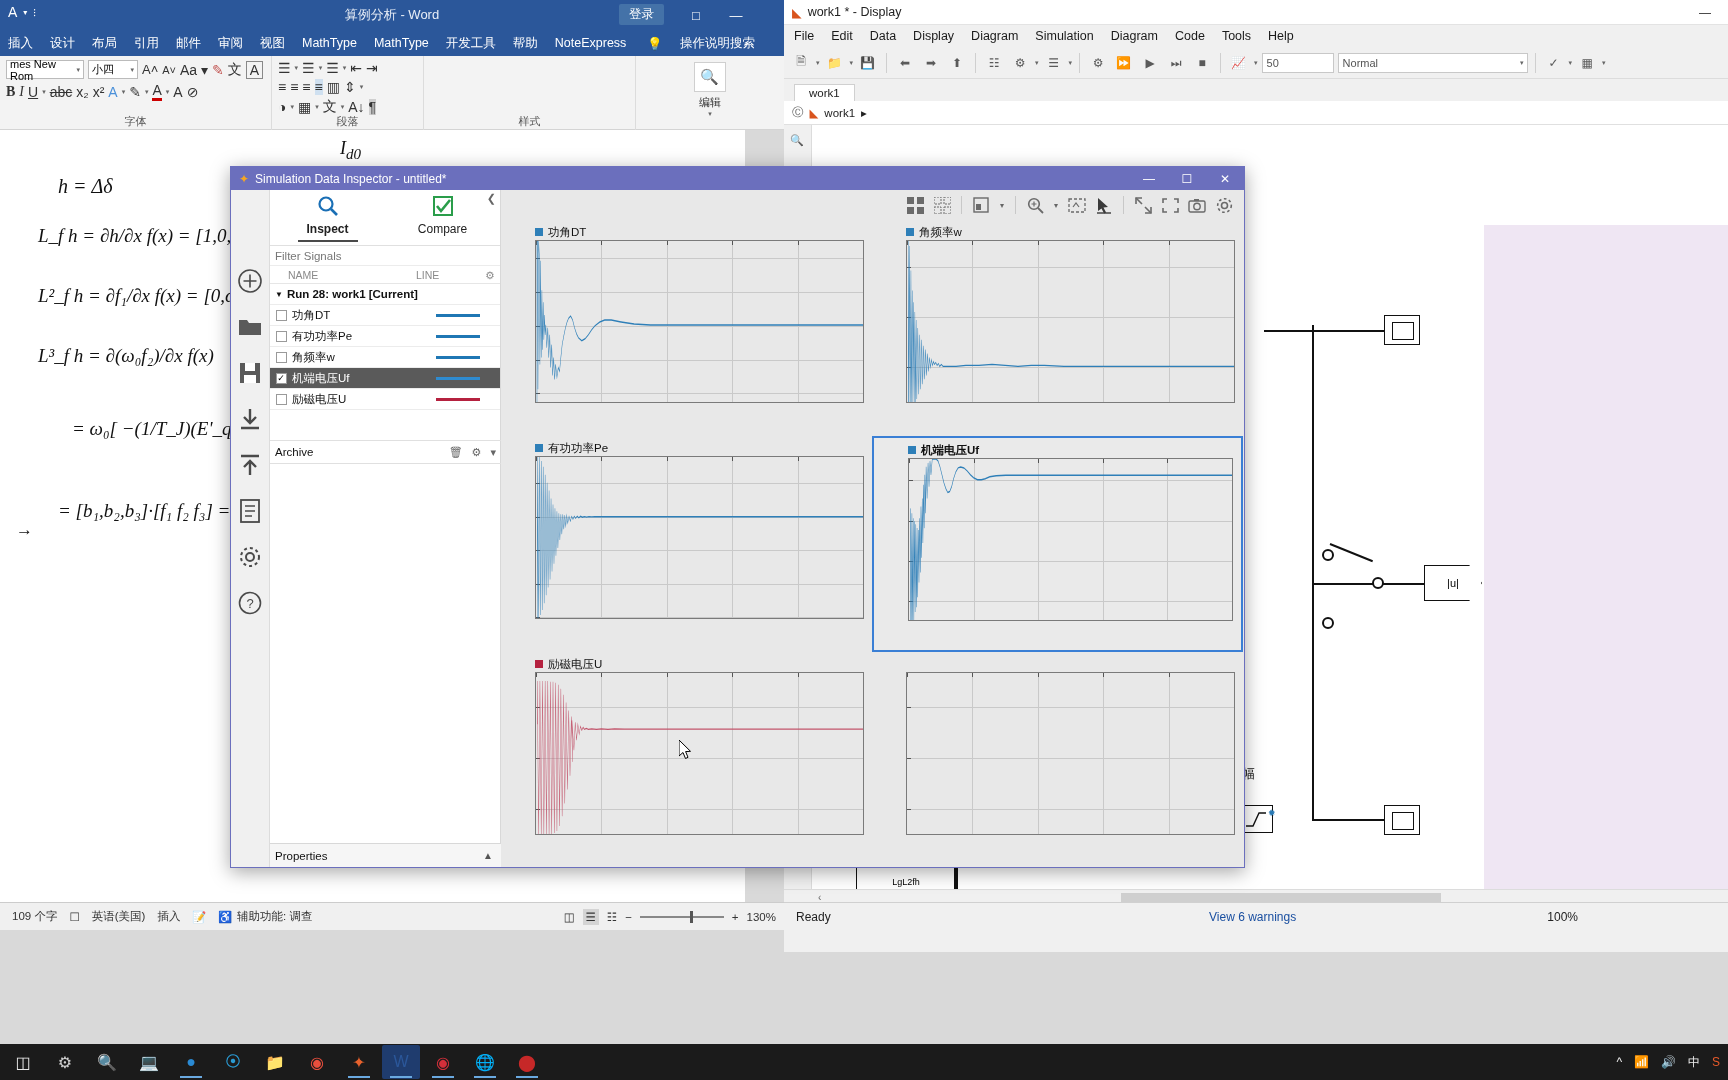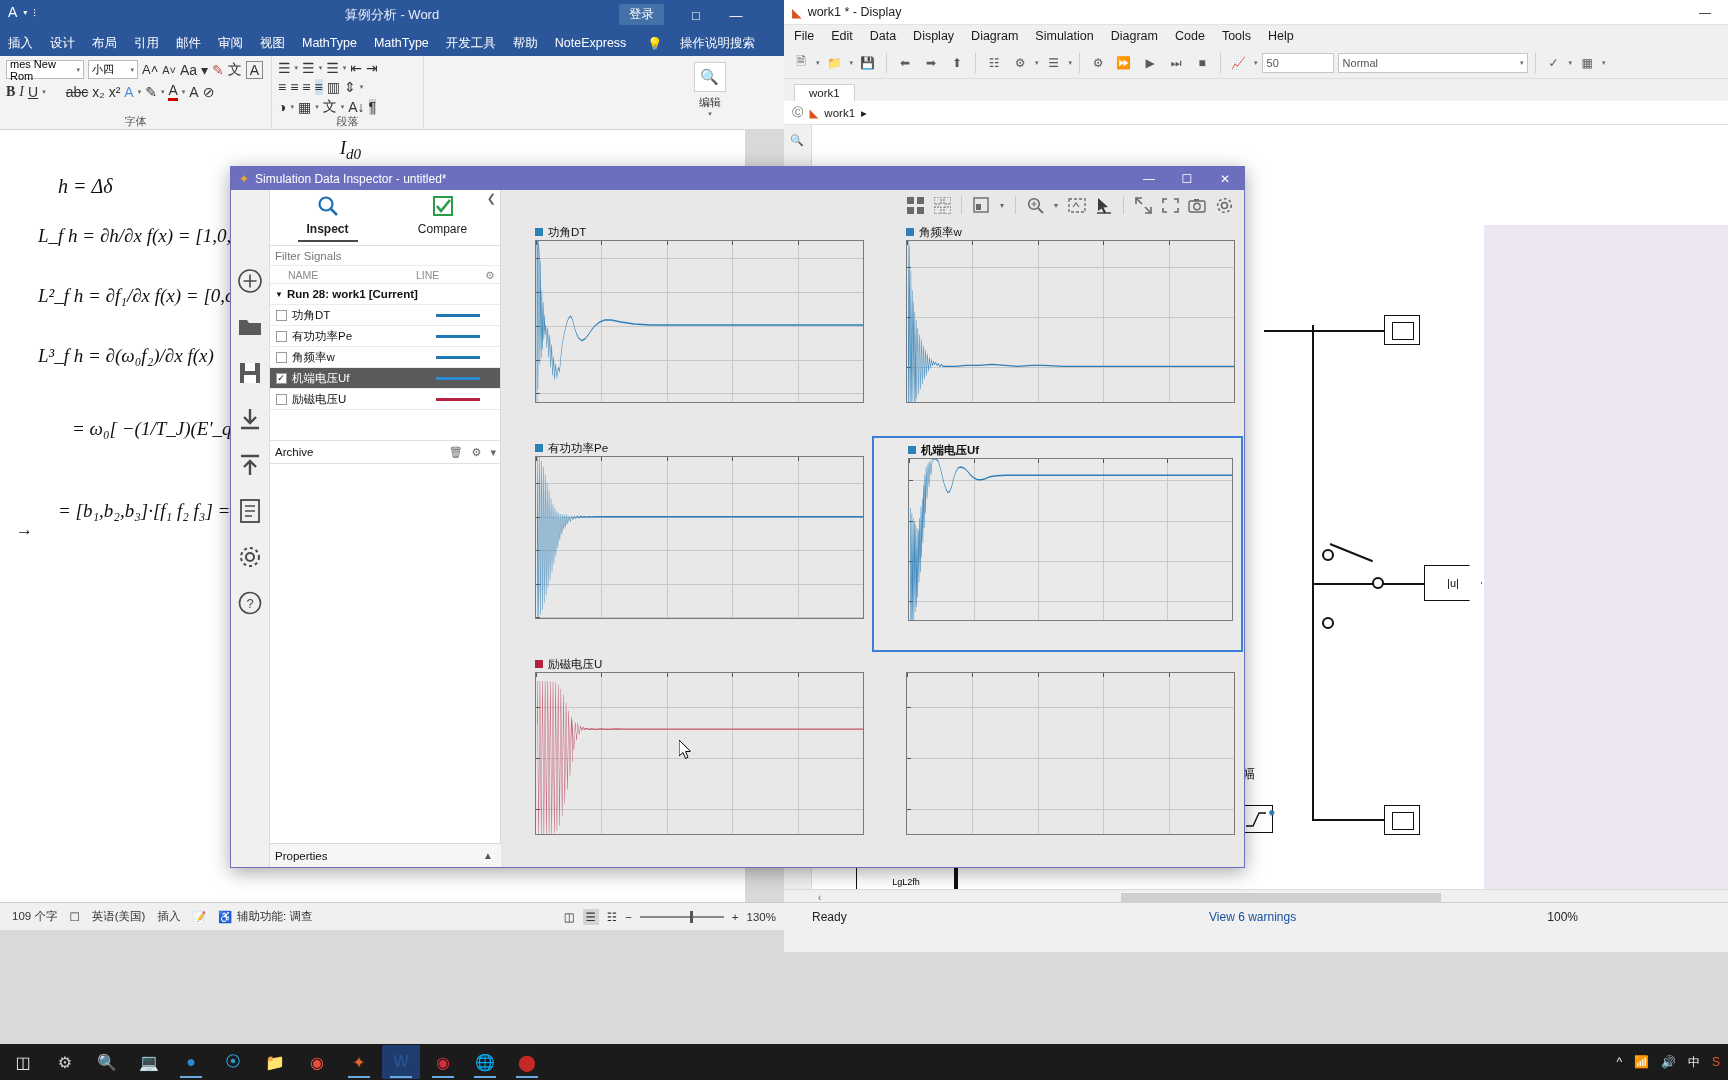--- a/index.html
+++ b/index.html
@@ -182,21 +182,21 @@
           <span class="ritem">Aa ▾</span>
           <span class="ritem" style="color:#c0504d;">✎</span>
           <span class="ritem">文</span>
           <span class="ritem" style="border:1px solid #888;padding:0 3px;">A</span>
         </div>
         <div class="rrow" style="padding-top:3px;">
           <span class="ritem" style="font-weight:bold;font-family:'Liberation Serif',serif;">B</span>
           <span class="ritem" style="font-style:italic;font-family:'Liberation Serif',serif;">I</span>
           <span class="ritem" style="text-decoration:underline;">U</span>
             <span class="chev">▾</span>
-          <span class="ritem" style="text-decoration:line-through;margin-left:16px;">abc</span>
+          <span class="ritem" style="text-decoration:line-through;">abc</span>
           <span class="ritem">x₂</span>
           <span class="ritem">x²</span>
           <span class="ritem" style="color:#4a90d9;">A</span>
             <span class="chev">▾</span>
           <span class="ritem">✎</span>
             <span class="chev">▾</span>
           <span class="ritem" style="border-bottom:3px solid #c00;">A</span>
             <span class="chev">▾</span>
           <span class="ritem">A</span>
           <span class="ritem">⊘</span>
@@ -230,20 +230,42 @@
           <span class="ritem">▦</span>
             <span class="chev">▾</span>
           <span class="ritem">文</span>
             <span class="chev">▾</span>
           <span class="ritem">A↓</span>
           <span class="ritem" style="background:#cfcfcf;">¶</span>
         </div>
         <div class="rlabel">段落</div>
       </div>
 
+      <div class="rgroup" style="left:424px; width:212px; border-right:1px solid #dcdcdc;">
+        <div class="style-gal">
+          <div class="style-card sel">
+            <span class="style-big">AaBbCcI</span>
+            <span class="style-sub">正文</span>
+          </div>
+          <div class="style-card">
+            <span class="style-big">AaBbCcD</span>
+            <span class="style-sub">图像</span>
+          </div>
+          <div class="style-card">
+            <span class="style-big h1">AaBl</span>
+            <span class="style-sub">标题 1</span>
+          </div>
+          <div style="width:10px;display:flex;flex-direction:column;justify-content:space-between;align-items:center;padding:2px 0;font-size:7px;color:#666;">
+              <span>▴</span>
+              <span>▾</span>
+              <span>▤</span>
+            </div>
+        </div>
+        <div class="rlabel">样式</div>
+      </div>
 
       <div class="rgroup" style="left:636px; width:148px;">
         <div style="display:flex;flex-direction:column;align-items:center;padding-top:6px;">
           <div style="border:1px solid #cfcfcf;background:#fff;width:32px;height:30px;display:flex;align-items:center;justify-content:center;font-size:15px;color:#2b579a;">🔍</div>
           <div style="font-size:11px;color:#333;margin-top:3px;">编辑</div>
           <div class="chev">▾</div>
         </div>
       </div>
     </div>
 
@@ -389,21 +411,21 @@
       <div class="wire" style="left:172px; top:756px; width:2px; height:0;"></div>
       <div style="position:absolute;left:170px;top:728px;width:4px;height:90px;background:#111;"></div>
       <div style="position:absolute;left:30px;top:715px;width:400px;height:120px;background:#f5e2d6;z-index:-1;"></div>
       <div style="position:absolute;left:0;bottom:20px;width:944px;height:16px;background:#f0f0f0;border-top:1px solid #dcdcdc;display:flex;align-items:center;padding-left:34px;font-size:10px;color:#666;">
         <span>‹</span>
         <span style="margin-left:300px;width:320px;height:10px;background:#cfcfcf;"></span>
       </div>
     </div>
 
     <div class="sl-statusbar">
-      <span style="margin-left:28px;">Ready</span>
+      <span style="margin-left:12px;">Ready</span>
       <span style="position:absolute; left:425px; color:#1a4fa0;">View 6 warnings</span>
       <span style="position:absolute; right:150px;">100%</span>
     </div>
   </div>
 
   <div class="sdi">
     <div class="sdi-title">
       <span style="color:#f5a623;">✦</span>
       <span>Simulation Data Inspector - untitled*</span>
       <span class="sdi-ctls">

